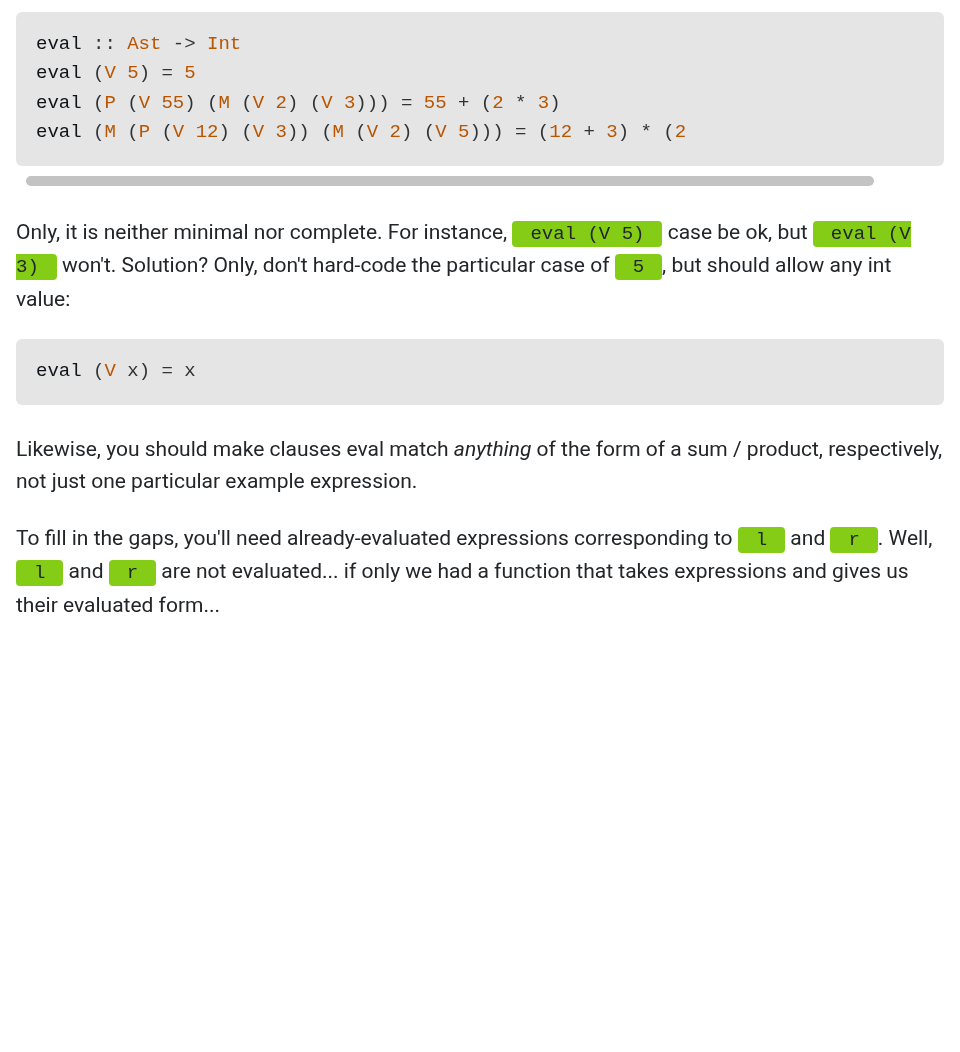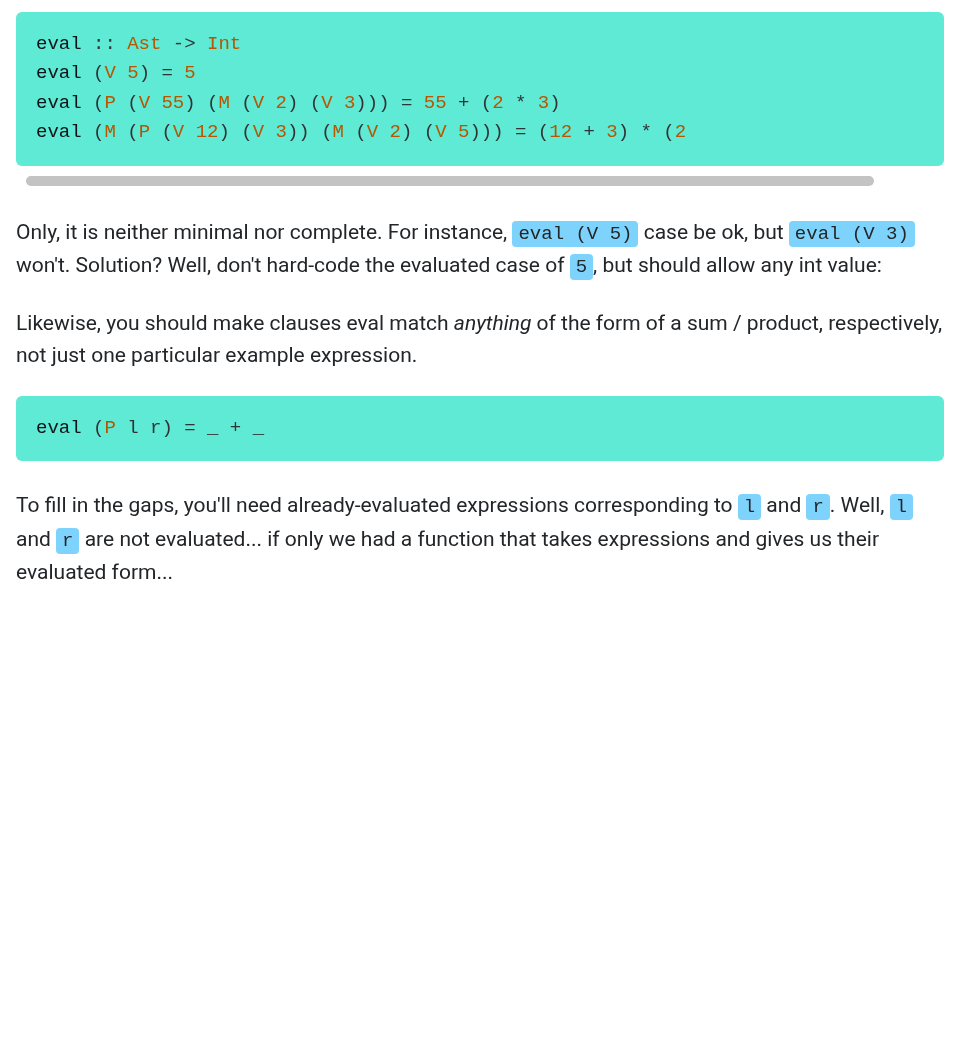--- a/index.html
+++ b/index.html
@@ -12,21 +12,21 @@
     background: #ffffff;
     color: #242729;
     font-size: 21px;
     line-height: 1.5;
   }
   .container {
     width: 960px;
     padding: 12px 16px 24px 16px;
   }
   pre.code-block {
-    background: #5eead4;
+    background: #e5e5e5;
     border-radius: 6px;
     padding: 18px 20px;
     margin: 0 0 8px 0;
     overflow-x: auto;
     font-family: ui-monospace, SFMono-Regular, Menlo, Monaco, Consolas, "Liberation Mono", monospace;
     font-size: 19px;
     line-height: 1.55;
     white-space: pre;
   }
   .scrollbar-indicator {
@@ -43,22 +43,22 @@
     background: #c3c3c3;
     border-radius: 6px;
   }
   p.prose {
     margin: 0 0 24px 0;
     font-size: 21px;
     line-height: 1.55;
     color: #232629;
   }
   code.inline {
-    background: #7dd3fc;
-    padding: 2px 6px;
+    background: #84cc16;
+    padding: 2px 18px;
     border-radius: 4px;
     font-family: ui-monospace, SFMono-Regular, Menlo, Monaco, Consolas, "Liberation Mono", monospace;
     font-size: 19px;
   }
   em {
     font-style: italic;
   }
   
   .kw { color: #101418; }       
   .typ { color: #b75501; }      
@@ -84,27 +84,27 @@
   <pre class="code-block"><span class="kw">eval</span><span class="plain"> :: </span><span class="typ">Ast</span><span class="plain"> -&gt; </span><span class="typ">Int</span>
 <span class="kw">eval</span><span class="plain"> (</span><span class="typ">V</span><span class="plain"> </span><span class="num">5</span><span class="plain">) = </span><span class="num">5</span>
 <span class="kw">eval</span><span class="plain"> (</span><span class="typ">P</span><span class="plain"> (</span><span class="typ">V</span><span class="plain"> </span><span class="num">55</span><span class="plain">) (</span><span class="typ">M</span><span class="plain"> (</span><span class="typ">V</span><span class="plain"> </span><span class="num">2</span><span class="plain">) (</span><span class="typ">V</span><span class="plain"> </span><span class="num">3</span><span class="plain">))) = </span><span class="num">55</span><span class="plain"> + (</span><span class="num">2</span><span class="plain"> * </span><span class="num">3</span><span class="plain">)</span>
 <span class="kw">eval</span><span class="plain"> (</span><span class="typ">M</span><span class="plain"> (</span><span class="typ">P</span><span class="plain"> (</span><span class="typ">V</span><span class="plain"> </span><span class="num">12</span><span class="plain">) (</span><span class="typ">V</span><span class="plain"> </span><span class="num">3</span><span class="plain">)) (</span><span class="typ">M</span><span class="plain"> (</span><span class="typ">V</span><span class="plain"> </span><span class="num">2</span><span class="plain">) (</span><span class="typ">V</span><span class="plain"> </span><span class="num">5</span><span class="plain">))) = (</span><span class="num">12</span><span class="plain"> + </span><span class="num">3</span><span class="plain">) * (</span><span class="num">2</span></pre>
 
   <div class="scrollbar-indicator">
     <div class="thumb"></div>
   </div>
 
   <p class="prose">
-    <span>Only, it is neither minimal nor complete. For instance, </span><code class="inline">eval (V 5)</code><span> case be ok, but </span><code class="inline">eval (V 3)</code><span> won't. Solution? Well, don't hard-code the evaluated case of </span><code class="inline">5</code><span>, but should allow any int value:</span>
+    <span>Only, it is neither minimal nor complete. For instance, </span><code class="inline">eval (V 5)</code><span> case be ok, but </span><code class="inline">eval (V 3)</code><span> won't. Solution? Only, don't hard-code the particular case of </span><code class="inline">5</code><span>, but should allow any int value:</span>
   </p>
 
+  <pre class="code-block" style="margin-bottom:28px;"><span class="kw">eval</span><span class="plain"> (</span><span class="typ">V</span><span class="plain"> x) = x</span></pre>
 
   <p class="prose">
     <span>Likewise, you should make clauses eval match </span><em>anything</em><span> of the form of a sum / product, respectively, not just one particular example expression.</span>
   </p>
 
-  <pre class="code-block" style="margin-bottom:28px;"><span class="kw">eval</span><span class="plain"> (</span><span class="typ">P</span><span class="plain"> l r) = _ + _</span></pre>
 
   <p class="prose" style="margin-bottom:0;">
     <span>To fill in the gaps, you'll need already-evaluated expressions corresponding to </span><code class="inline">l</code><span> and </span><code class="inline">r</code><span>. Well, </span><code class="inline">l</code><span> and </span><code class="inline">r</code><span> are not evaluated... if only we had a function that takes expressions and gives us their evaluated form...</span>
   </p>
 
 </div>
 
 </body></html>

